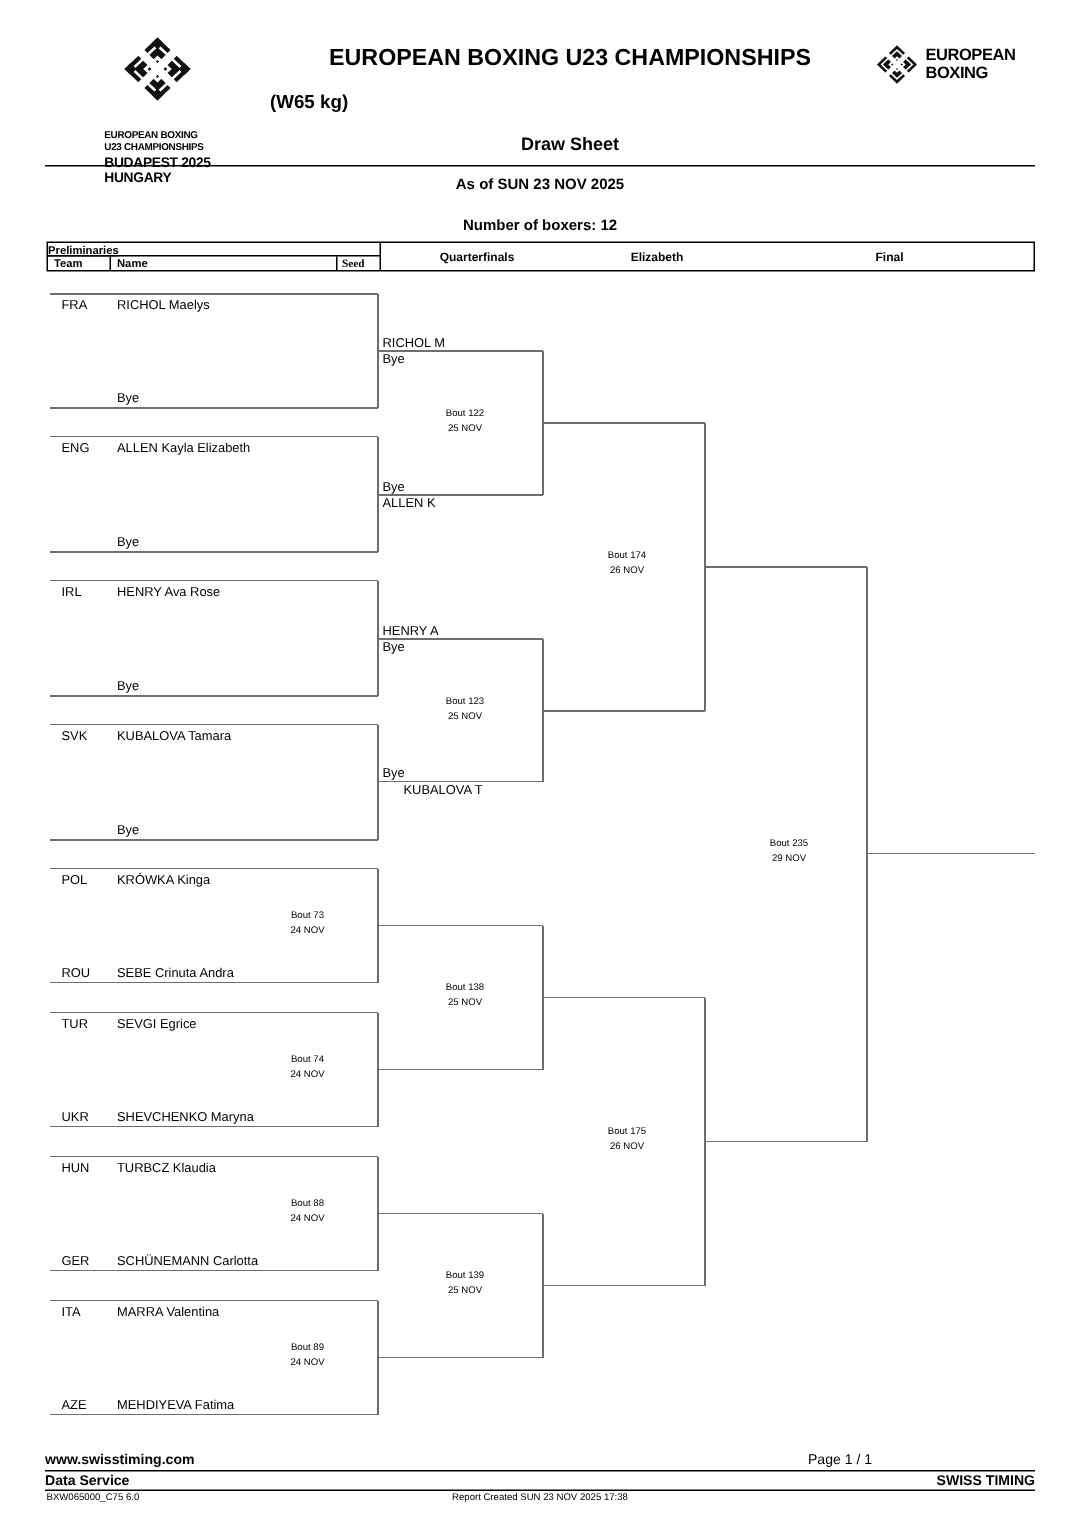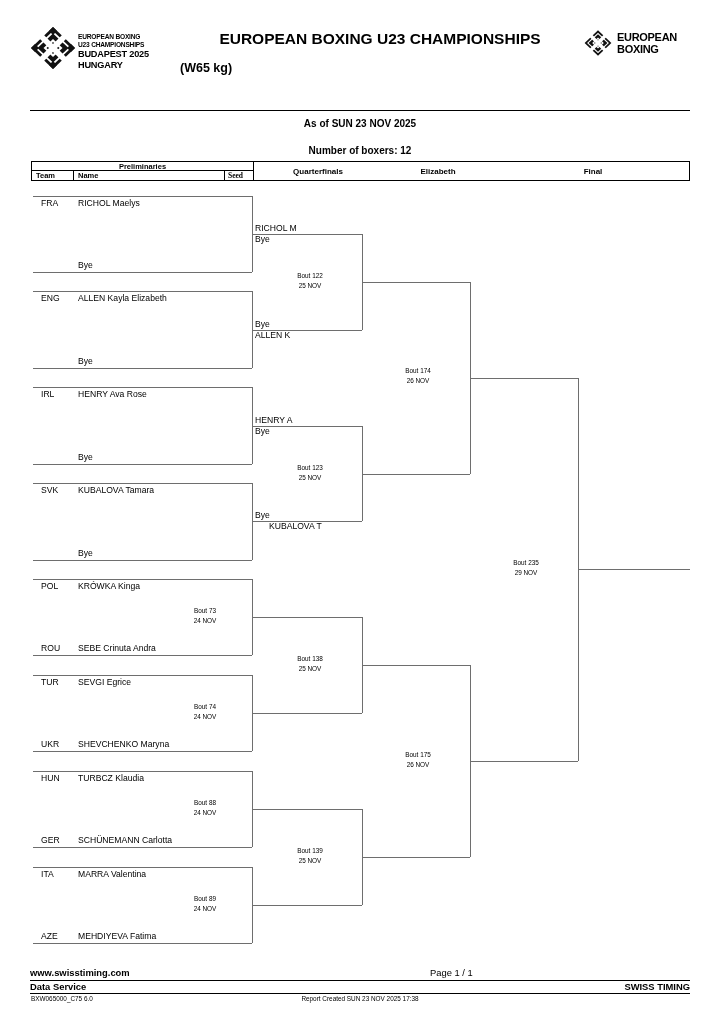--- a/index.html
+++ b/index.html
@@ -1,37 +1,37 @@
 <!DOCTYPE html>
 <html><head>
 <meta charset="utf-8">
 <style>
   html,body{margin:0;padding:0;background:#fff;}
   body{width:724px;height:1024px;position:relative;font-family:"Liberation Sans",sans-serif;color:#000;}
   #sheet{position:relative;width:724px;height:1024px;overflow:hidden;}
 
   
-  .logo-left{position:absolute;left:30px;top:24px;width:150px;height:46px;display:flex;align-items:flex-end;gap:2px;}
+  .logo-left{position:absolute;left:30px;top:24px;width:150px;height:46px;display:flex;align-items:center;gap:19px;flex-direction:column;}
   .logo-right{position:absolute;left:584px;top:28px;width:112px;height:30px;display:flex;align-items:center;gap:5px;}
   .diamond-mark{flex:0 0 auto;}
   .logo-left-text{font-size:6.6px;font-weight:bold;line-height:1.22;letter-spacing:-0.2px;}
   .logo-left-text .l3{font-size:9.2px;line-height:1.12;}
   .logo-right-text{font-size:11px;font-weight:bold;line-height:1.12;letter-spacing:-0.3px;}
 
   .title-main{position:absolute;left:180px;top:30px;width:400px;text-align:center;font-size:15.5px;font-weight:bold;}
   .title-cat{position:absolute;left:180px;top:61px;width:400px;text-align:left;font-size:12.5px;font-weight:bold;}
   .title-doc{position:absolute;left:180px;top:89px;width:400px;text-align:center;font-size:12px;font-weight:bold;}
   .rule-top{position:absolute;left:30px;top:110px;width:660px;height:1px;background:#000;}
   .asof{position:absolute;left:30px;top:118px;width:660px;text-align:center;font-size:10px;font-weight:bold;}
   .nboxers{position:absolute;left:30px;top:145px;width:660px;text-align:center;font-size:10px;font-weight:bold;}
 
   
   .colhead{position:absolute;left:31px;top:161px;width:659px;height:20px;border:1px solid #000;box-sizing:border-box;}
   .prelim-cell{position:absolute;left:0;top:0;width:222px;height:9px;border-right:1px solid #000;border-bottom:1px solid #000;box-sizing:border-box;
-               text-align:center;font-size:7.5px;font-weight:bold;line-height:9px;text-decoration:underline;}
+               font-size:7.5px;font-weight:bold;line-height:9px;text-decoration:underline;}
   .sub{position:absolute;top:9px;height:9px;font-size:7.5px;font-weight:bold;line-height:9px;box-sizing:border-box;}
   .sub-team{left:0;width:42px;border-right:1px solid #000;padding-left:4px;}
   .sub-name{left:42px;width:151px;border-right:1px solid #000;padding-left:4px;}
   .sub-seed{left:193px;width:29px;border-right:1px solid #000;padding-left:3px;font-family:Liberation Serif, serif;}
   .round-lbl{position:absolute;top:5px;font-size:8px;font-weight:bold;text-align:center;}
   .r-qf{left:226px;width:120px;}
   .r-sf{left:346px;width:120px;}
   .r-fi{left:466px;width:190px;}
 
   
@@ -43,21 +43,21 @@
   .tx-team{font-size:8.6px;}
   .tx-name{font-size:8.6px;}
   .tx-bye{font-size:8.6px;}
   .tx-adv{font-size:8.6px;}
   .bout{position:absolute;text-align:center;font-size:6.4px;line-height:1.55;white-space:nowrap;}
 
   
   .f-rule1{position:absolute;left:30px;top:980px;width:660px;height:1.4px;background:#000;}
   .f-rule2{position:absolute;left:30px;top:993px;width:660px;height:1.4px;background:#000;}
   .f-web{position:absolute;left:30px;top:967px;font-size:9.4px;font-weight:bold;}
-  .f-page{position:absolute;left:430px;top:967px;width:260px;text-align:left;font-size:9.4px;}
+  .f-page{position:absolute;left:430px;top:967px;width:260px;text-align:center;font-size:9.4px;}
   .f-ds{position:absolute;left:30px;top:981px;font-size:9.4px;font-weight:bold;}
   .f-st{position:absolute;left:430px;top:981px;width:260px;text-align:right;font-size:9.4px;font-weight:bold;}
   .f-code{position:absolute;left:31px;top:995px;font-size:6.4px;}
   .f-created{position:absolute;left:230px;top:995px;width:260px;text-align:center;font-size:6.4px;}
 </style>
 </head>
 <body>
 
 <div id="sheet">
 
@@ -120,20 +120,21 @@
       </g>
     </svg>
     <div class="logo-right-text">
       <div>EUROPEAN</div>
       <div>BOXING</div>
     </div>
   </div>
 
   <div class="title-main">EUROPEAN BOXING U23 CHAMPIONSHIPS</div>
   <div class="title-cat">(W65 kg)</div>
+  <div class="title-doc">Draw Sheet</div>
   <div class="rule-top"></div>
   <div class="asof">As of SUN 23 NOV 2025</div>
   <div class="nboxers">Number of boxers: 12</div>
 
   <div class="colhead">
     <div class="prelim-cell">Preliminaries</div>
     <div class="sub sub-team">Team</div>
     <div class="sub sub-name">Name</div>
     <div class="sub sub-seed">Seed</div>
     <div class="round-lbl r-qf">Quarterfinals</div>

